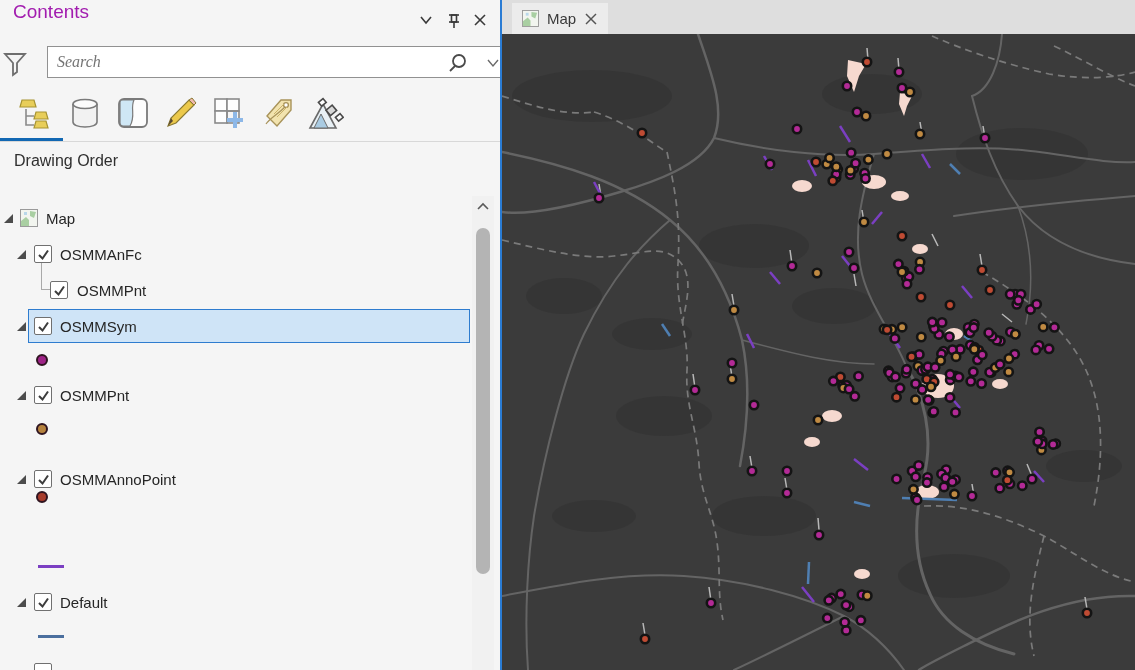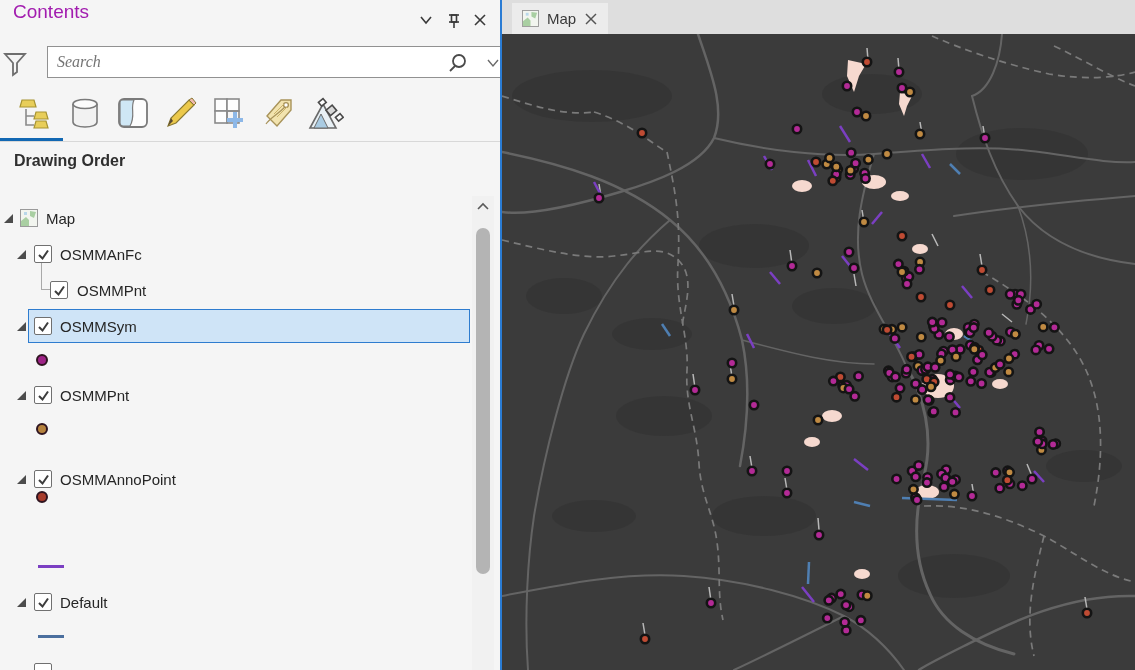--- a/index.html
+++ b/index.html
@@ -15,21 +15,21 @@
   .search-wrap { position:absolute; left:31px; top:46px; width:463px; height:32px;
     background:#fff; border:1px solid #919191;margin-left:16px; }
   .search-input { position:absolute; left:0; top:0; width:100%; height:100%; border:none;
     outline:none; font-family:"Liberation Serif", serif; font-style:italic; font-size:16px;
     color:#3c3c3c; padding:0 70px 0 9px; background:transparent; }
   .filter-ico { position:absolute; left:3px; top:51px; }
   .toolbar-ico { position:absolute; top:94px; width:38px; height:38px; cursor:pointer; }
   .active-underline { position:absolute; left:0; top:138px; width:63px; height:4px; background:#1268b3; }
   .toolbar-rule { position:absolute; left:0; top:141px; width:502px; height:1px; background:#d8d8d8; }
   .section-heading { position:absolute; left:14px; top:152px; font-size:16px;
-    font-weight:bold; color:#2f2f2f; }
+    font-weight:normal; color:#2f2f2f; }
 
   
   #tree { position:absolute; left:0; top:196px; width:472px; height:474px; overflow:hidden; }
   .trow { position:absolute; left:0; width:470px; height:34px; }
   .tlabel { position:absolute; top:50%; transform:translateY(-50%); font-size:15px; color:#262626; white-space:nowrap; }
   .tri { position:absolute; top:13px; width:0; height:0;
     border-bottom:9px solid #4c4c4c; border-left:9px solid transparent; }
   .cb { position:absolute; top:8px; width:18px; height:18px; background:#fff;
     border:1px solid #707070; border-radius:2px; }
   .cb svg { position:absolute; left:1px; top:1px; }

